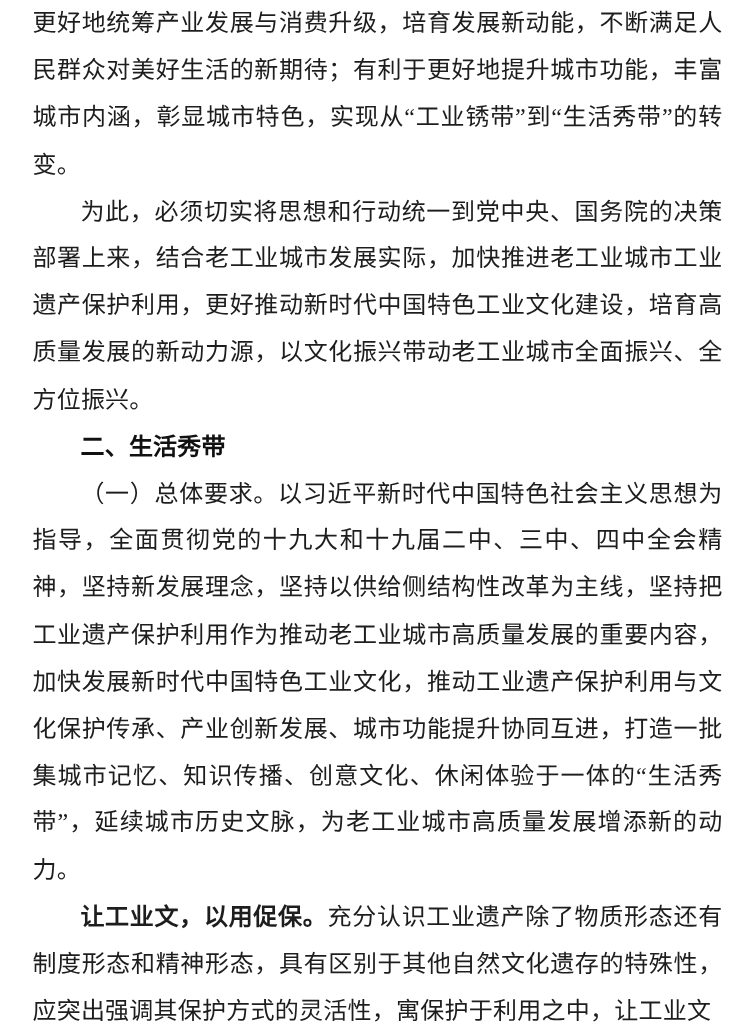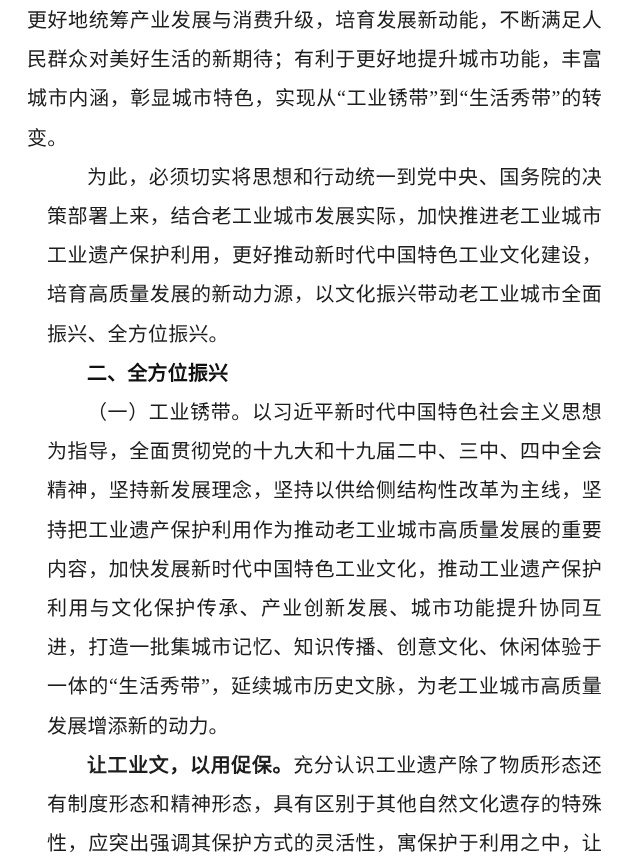--- a/index.html
+++ b/index.html
@@ -27,21 +27,20 @@
     font-size: 20px;
     line-height: 39.2px;
     color: #1d1d1d;
     text-align: justify;
     text-justify: inter-ideograph;
     letter-spacing: 0.2px;
     word-break: break-all;
   }
   .para.indent {
     text-indent: 2em;
-    margin-left: 20px;
   }
   .run-heading {
     font-family: "Liberation Sans", "DejaVu Sans", sans-serif;
     font-weight: bold;
     color: #111111;
   }
   .run-lead {
     font-weight: normal;
   }
   .run-lead-bold {
@@ -59,25 +58,25 @@
 
     <p class="para">
       <span class="run-body">更好地统筹产业发展与消费升级，培育发展新动能，不断满足人民群众对美好生活的新期待；有利于更好地提升城市功能，丰富城市内涵，彰显城市特色，实现从“工业锈带”到“生活秀带”的转变。</span>
     </p>
 
     <p class="para indent">
       <span class="run-body">为此，必须切实将思想和行动统一到党中央、国务院的决策部署上来，结合老工业城市发展实际，加快推进老工业城市工业遗产保护利用，更好推动新时代中国特色工业文化建设，培育高质量发展的新动力源，以文化振兴带动老工业城市全面振兴、全方位振兴。</span>
     </p>
 
     <p class="para indent">
-      <span class="run-heading">二、全方位振兴</span>
+      <span class="run-heading">二、生活秀带</span>
     </p>
 
     <p class="para indent">
-      <span class="run-lead">（一）工业锈带。</span><span class="run-body">以习近平新时代中国特色社会主义思想为指导，全面贯彻党的十九大和十九届二中、三中、四中全会精神，坚持新发展理念，坚持以供给侧结构性改革为主线，坚持把工业遗产保护利用作为推动老工业城市高质量发展的重要内容，加快发展新时代中国特色工业文化，推动工业遗产保护利用与文化保护传承、产业创新发展、城市功能提升协同互进，打造一批集城市记忆、知识传播、创意文化、休闲体验于一体的“生活秀带”，延续城市历史文脉，为老工业城市高质量发展增添新的动力。</span>
+      <span class="run-lead">（一）总体要求。</span><span class="run-body">以习近平新时代中国特色社会主义思想为指导，全面贯彻党的十九大和十九届二中、三中、四中全会精神，坚持新发展理念，坚持以供给侧结构性改革为主线，坚持把工业遗产保护利用作为推动老工业城市高质量发展的重要内容，加快发展新时代中国特色工业文化，推动工业遗产保护利用与文化保护传承、产业创新发展、城市功能提升协同互进，打造一批集城市记忆、知识传播、创意文化、休闲体验于一体的“生活秀带”，延续城市历史文脉，为老工业城市高质量发展增添新的动力。</span>
     </p>
 
 
     <p class="para indent">
       <span class="run-lead-bold">让工业文，以用促保。</span><span class="run-body">充分认识工业遗产除了物质形态还有制度形态和精神形态，具有区别于其他自然文化遗存的特殊性，应突出强调其保护方式的灵活性，寓保护于利用之中，让工业文</span>
     </p>
 
   </div>
 </div>
 

